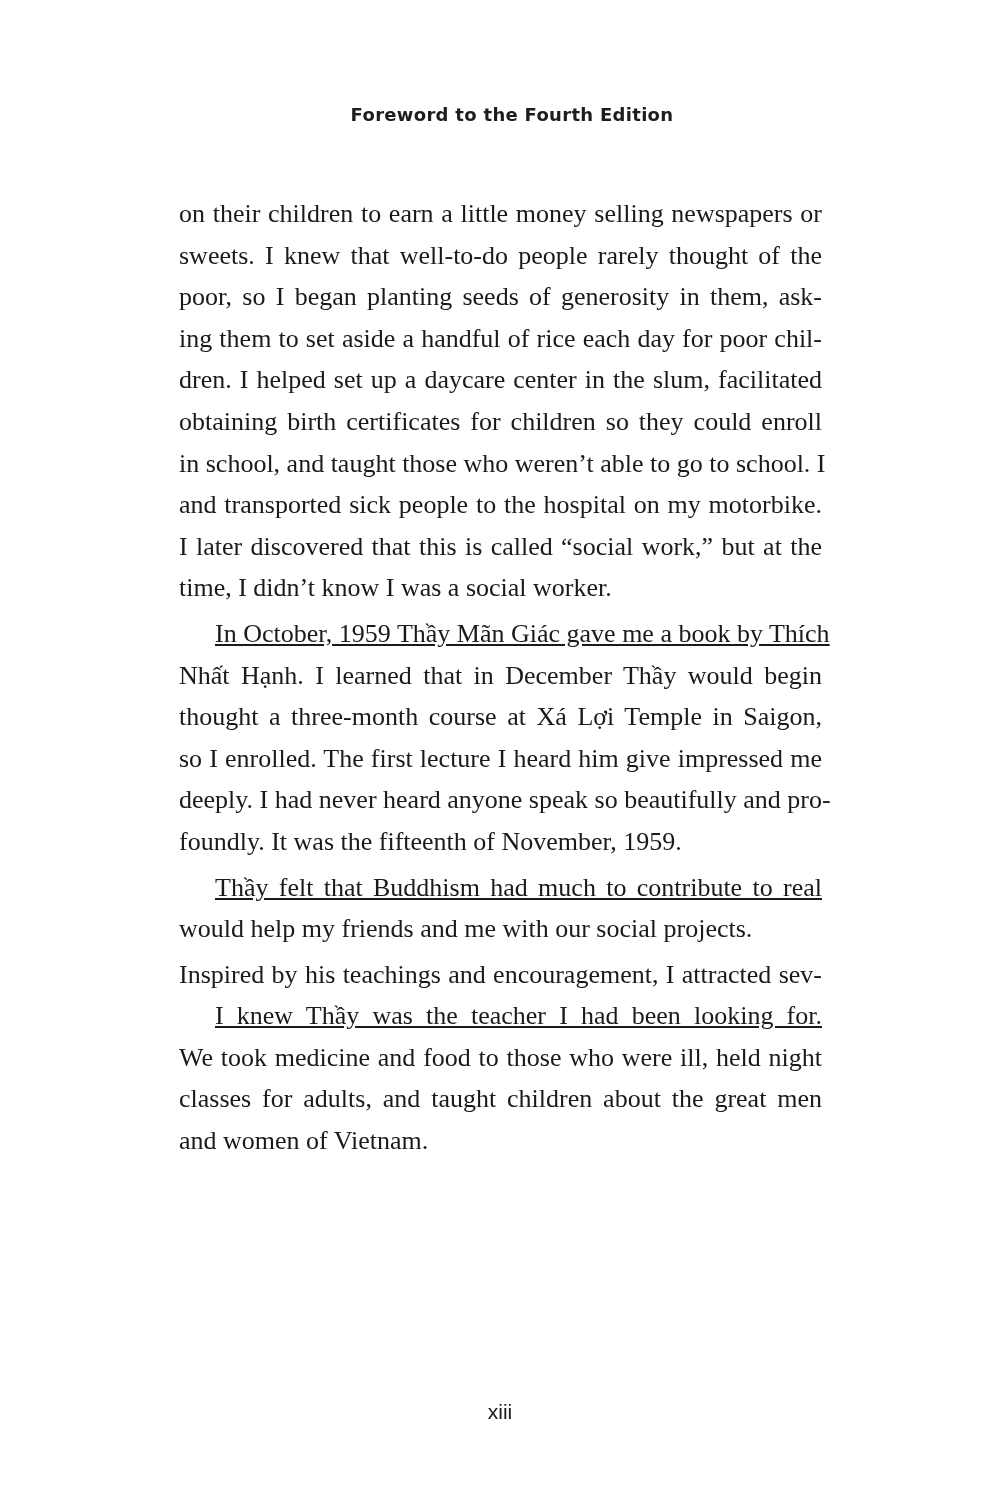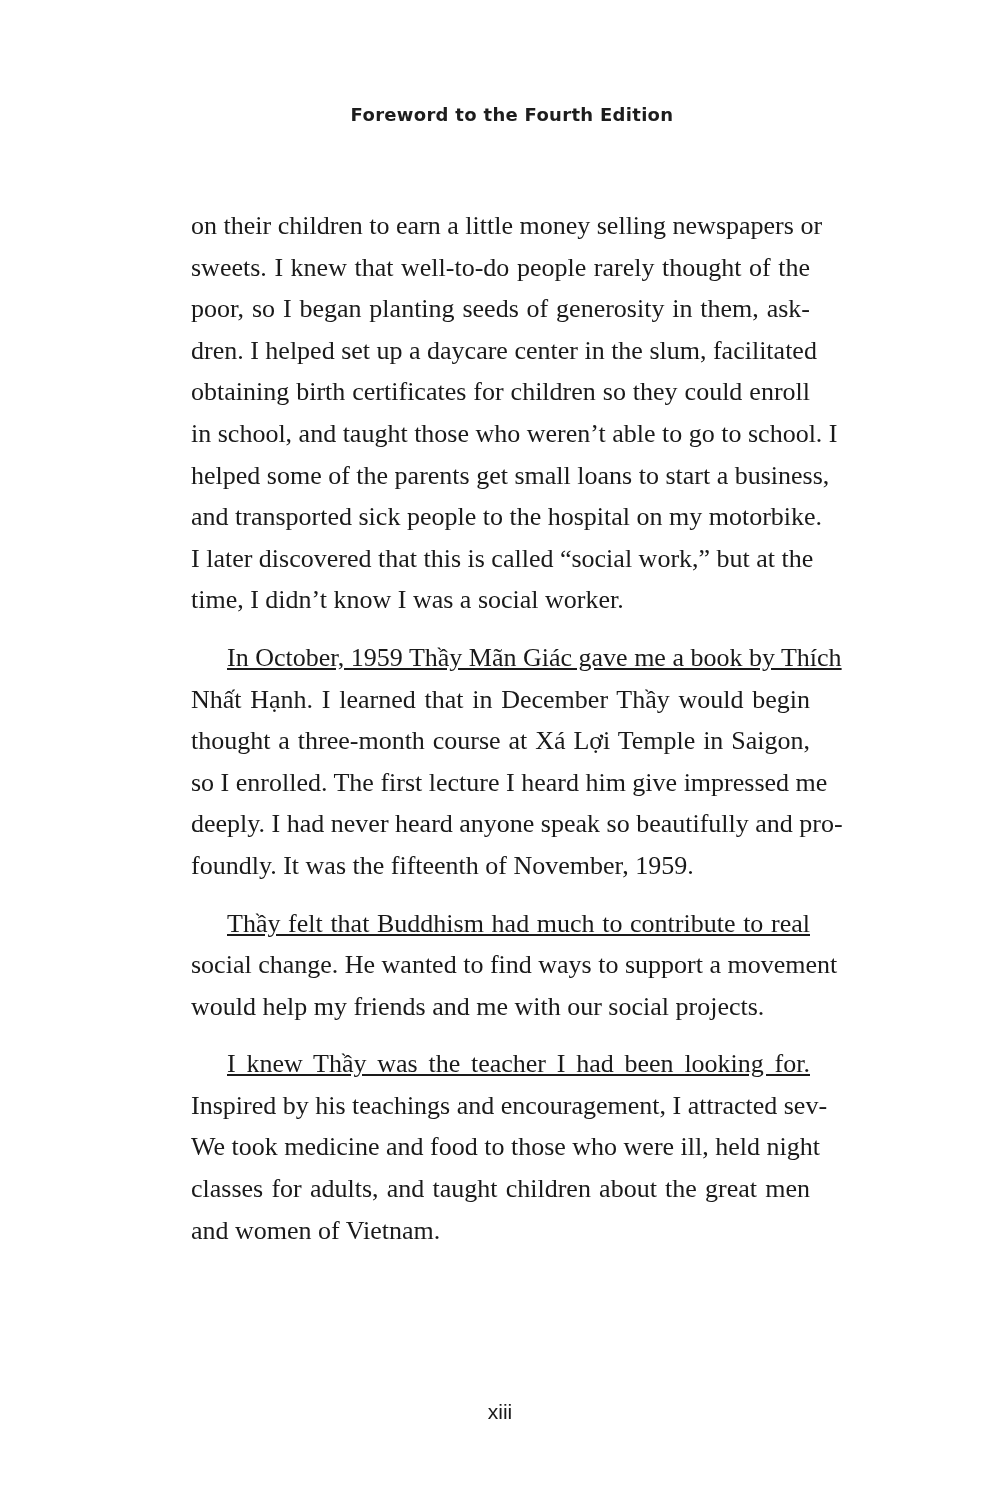--- a/index.html
+++ b/index.html
@@ -30,21 +30,21 @@
       position: absolute;
       top: 189px;
       left: 175px;
       width: 651px;
       font-family: "Liberation Serif", serif;
       font-size: 26px;
       line-height: 41.6px;
       color: #1a1a1a;
     }
     .para {
-      margin: 16px;
+      margin: 4px;
       padding: 0;
     }
     .line {
       display: block;
       white-space: nowrap;
       text-align: justify;
       text-align-last: justify;
       height: 41.6px;
     }
     .line.last {
@@ -68,43 +68,42 @@
 </head>
 <body>
 
 <div class="running-head">Foreword to the Fourth Edition</div>
 
 <div class="body-text">
   <div class="para">
     <span class="line">on their children to earn a little money selling newspapers or</span>
     <span class="line">sweets. I knew that well-to-do people rarely thought of the</span>
     <span class="line">poor, so I began planting seeds of generosity in them, ask-</span>
+    <span class="line">ing them to set aside a handful of rice each day for poor chil-</span>
     <span class="line">dren. I helped set up a daycare center in the slum, facilitated</span>
     <span class="line">obtaining birth certificates for children so they could enroll</span>
     <span class="line">in school, and taught those who weren’t able to go to school. I</span>
-    <span class="line">helped some of the parents get small loans to start a business,</span>
     <span class="line">and transported sick people to the hospital on my motorbike.</span>
     <span class="line">I later discovered that this is called “social work,” but at the</span>
     <span class="line last">time, I didn’t know I was a social worker.</span>
   </div>
   <div class="para">
     <span class="line indent">In October, 1959 Thầy Mãn Giác gave me a book by Thích</span>
     <span class="line">Nhất Hạnh. I learned that in December Thầy would begin</span>
     <span class="line">thought a three-month course at Xá Lợi Temple in Saigon,</span>
     <span class="line">so I enrolled. The first lecture I heard him give impressed me</span>
     <span class="line">deeply. I had never heard anyone speak so beautifully and pro-</span>
     <span class="line last">foundly. It was the fifteenth of November, 1959.</span>
   </div>
   <div class="para">
     <span class="line indent">Thầy felt that Buddhism had much to contribute to real</span>
-    <span class="line">social change. He wanted to find ways to support a movement</span>
     <span class="line last">would help my friends and me with our social projects.</span>
   </div>
   <div class="para">
+    <span class="line">Inspired by his teachings and encouragement, I attracted sev-</span>
     <span class="line indent">I knew Thầy was the teacher I had been looking for.</span>
-    <span class="line">Inspired by his teachings and encouragement, I attracted sev-</span>
     <span class="line">We took medicine and food to those who were ill, held night</span>
     <span class="line">classes for adults, and taught children about the great men</span>
     <span class="line last">and women of Vietnam.</span>
   </div>
 </div>
 
 <div class="page-number">xiii</div>
 
 </body></html>

